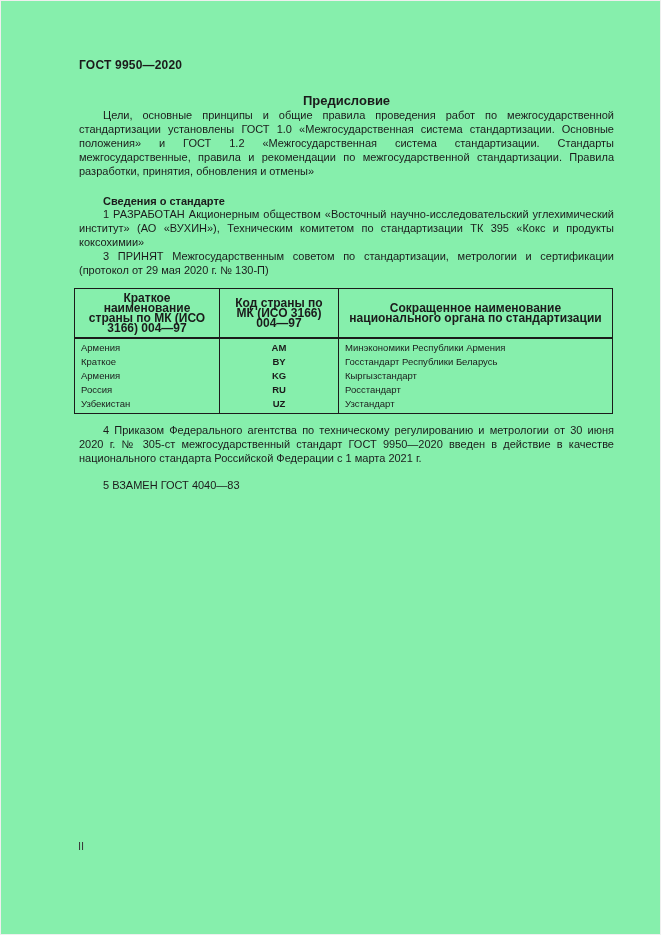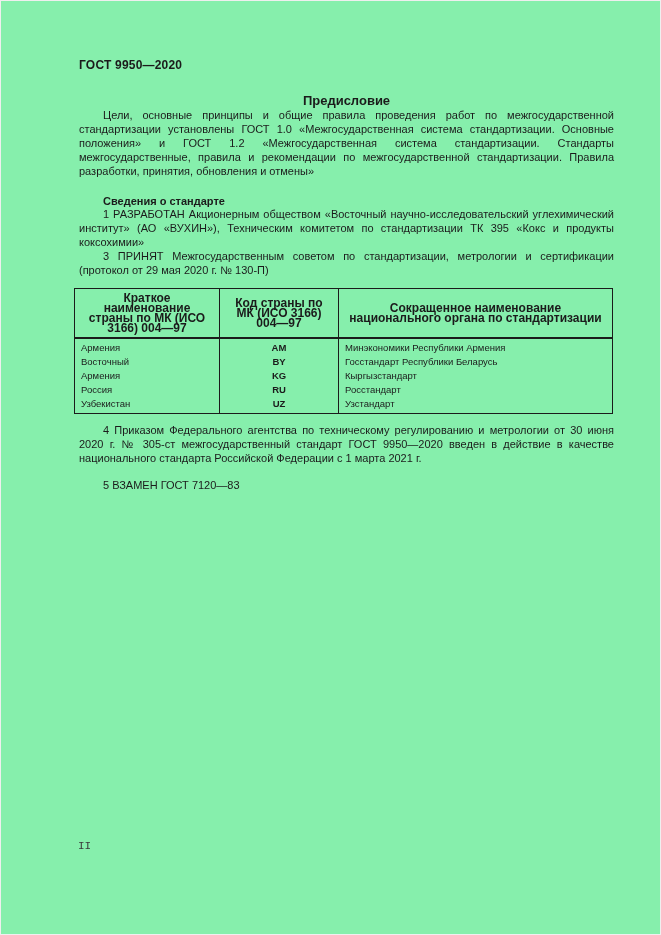--- a/index.html
+++ b/index.html
@@ -89,21 +89,20 @@
   }
   .vote-table tbody tr:first-child td { padding-top: 2px; }
   .vote-table tbody tr:last-child td { padding-bottom: 2px; }
   .vote-table td.code-cell { text-align: center; font-weight: bold; }
   .page-number {
     position: absolute;
     left: 77px;
     top: 839px;
     font-size: 11px;
     color: #3a3a3a;
-    font-family: Liberation Mono, monospace;
   }
 </style>
 </head>
 <body>
 
 <div class="page">
   <div class="content">
 
     <div class="doc-number">ГОСТ 9950—2020</div>
 
@@ -132,21 +131,21 @@
           <th>Сокращенное наименование национального органа по стандартизации</th>
         </tr>
       </thead>
       <tbody>
         <tr>
           <td class="country-cell">Армения</td>
           <td class="code-cell">AM</td>
           <td class="body-cell">Минэкономики Республики Армения</td>
         </tr>
         <tr>
-          <td class="country-cell">Восточный</td>
+          <td class="country-cell">Краткое</td>
           <td class="code-cell">BY</td>
           <td class="body-cell">Госстандарт Республики Беларусь</td>
         </tr>
         <tr>
           <td class="country-cell">Армения</td>
           <td class="code-cell">KG</td>
           <td class="body-cell">Кыргызстандарт</td>
         </tr>
         <tr>
           <td class="country-cell">Россия</td>
@@ -156,18 +155,18 @@
         <tr>
           <td class="country-cell">Узбекистан</td>
           <td class="code-cell">UZ</td>
           <td class="body-cell">Узстандарт</td>
         </tr>
       </tbody>
     </table>
 
     <p class="body-par" style="margin-top:9px">4 Приказом Федерального агентства по техническому регулированию и метрологии от 30 июня 2020 г. № 305-ст межгосударственный стандарт ГОСТ 9950—2020 введен в действие в качестве национального стандарта Российской Федерации с 1 марта 2021 г.</p>
 
-    <p class="body-par" style="margin-top:13px">5 ВЗАМЕН ГОСТ 7120—83</p>
+    <p class="body-par" style="margin-top:13px">5 ВЗАМЕН ГОСТ 4040—83</p>
 
   </div>
 
   <div class="page-number">II</div>
 </div>
 
 </body></html>

